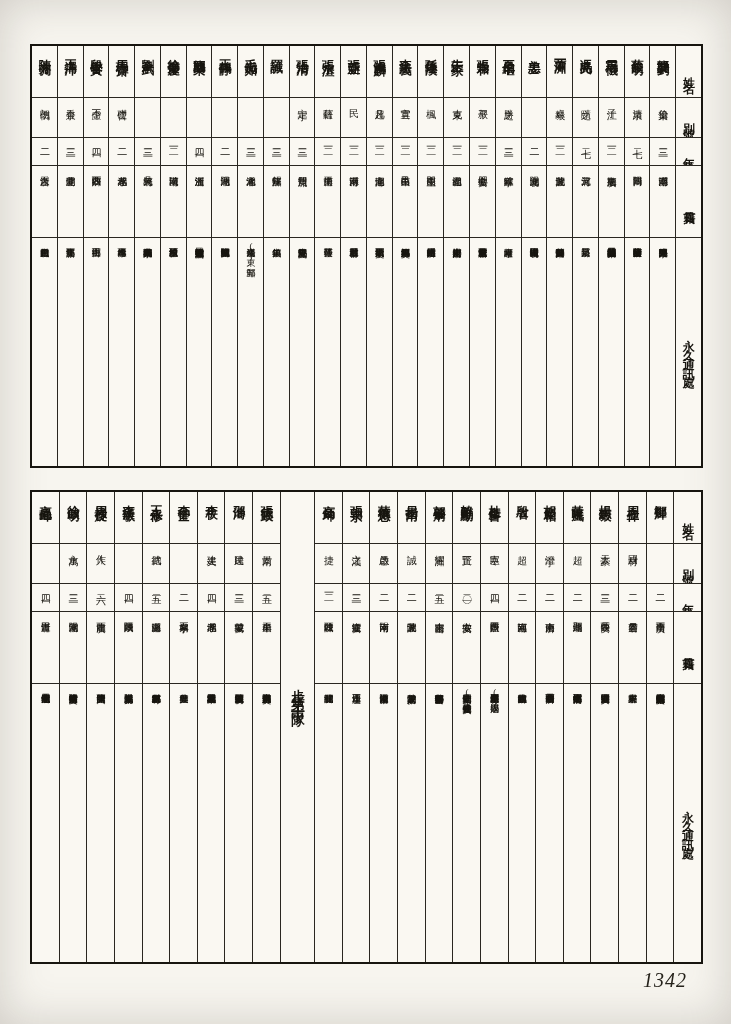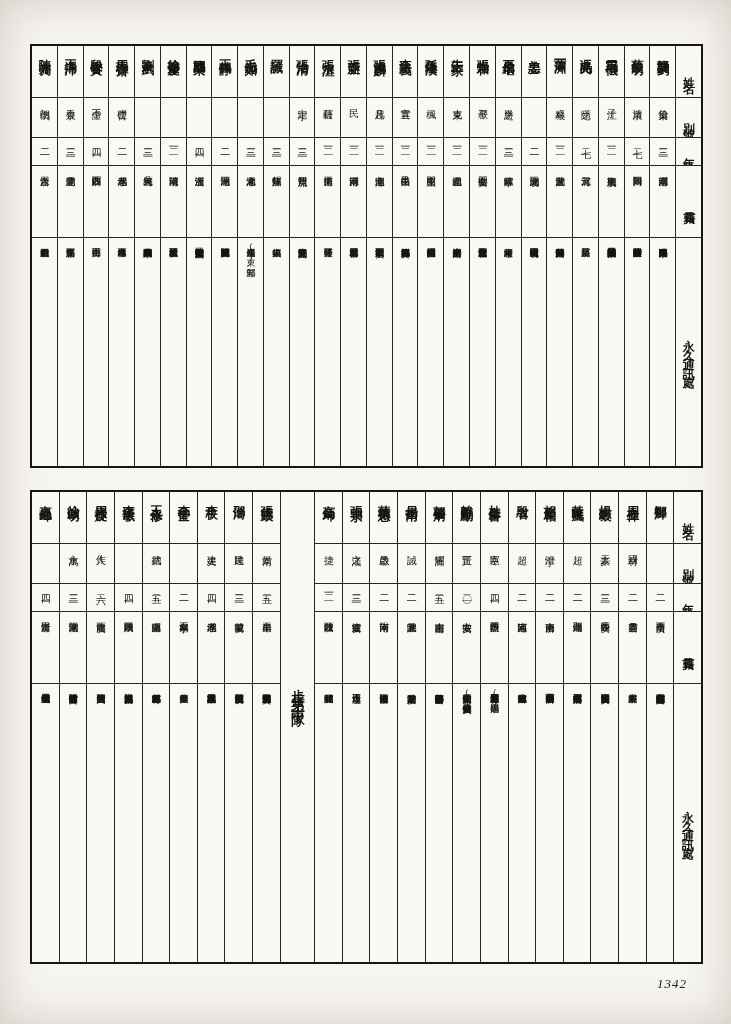--- a/index.html
+++ b/index.html
@@ -48,21 +48,21 @@
   .header-col .cell-address > span{letter-spacing:9px;font-size:12px;}
   
   .section-col{display:flex;justify-content:center;align-items:center;flex:1.25 1 0;}
   .section-col > span{
     writing-mode:vertical-rl;text-orientation:upright;
     font-size:13.5px;font-weight:bold;letter-spacing:4px;
     margin-bottom:70px;
   }
   .page-number{
     position:absolute;right:44px;bottom:32px;
-    font-size:13px;font-style:italic;letter-spacing:1px;color:#25221b;
+    font-size:20px;font-style:italic;letter-spacing:1px;color:#25221b;
   }
 </style>
 </head>
 <body>
 
 <div class="page">
 
   <div class="rtable table-top" id="table-top">
     <div class="col">
         <div class="cell cell-name">

